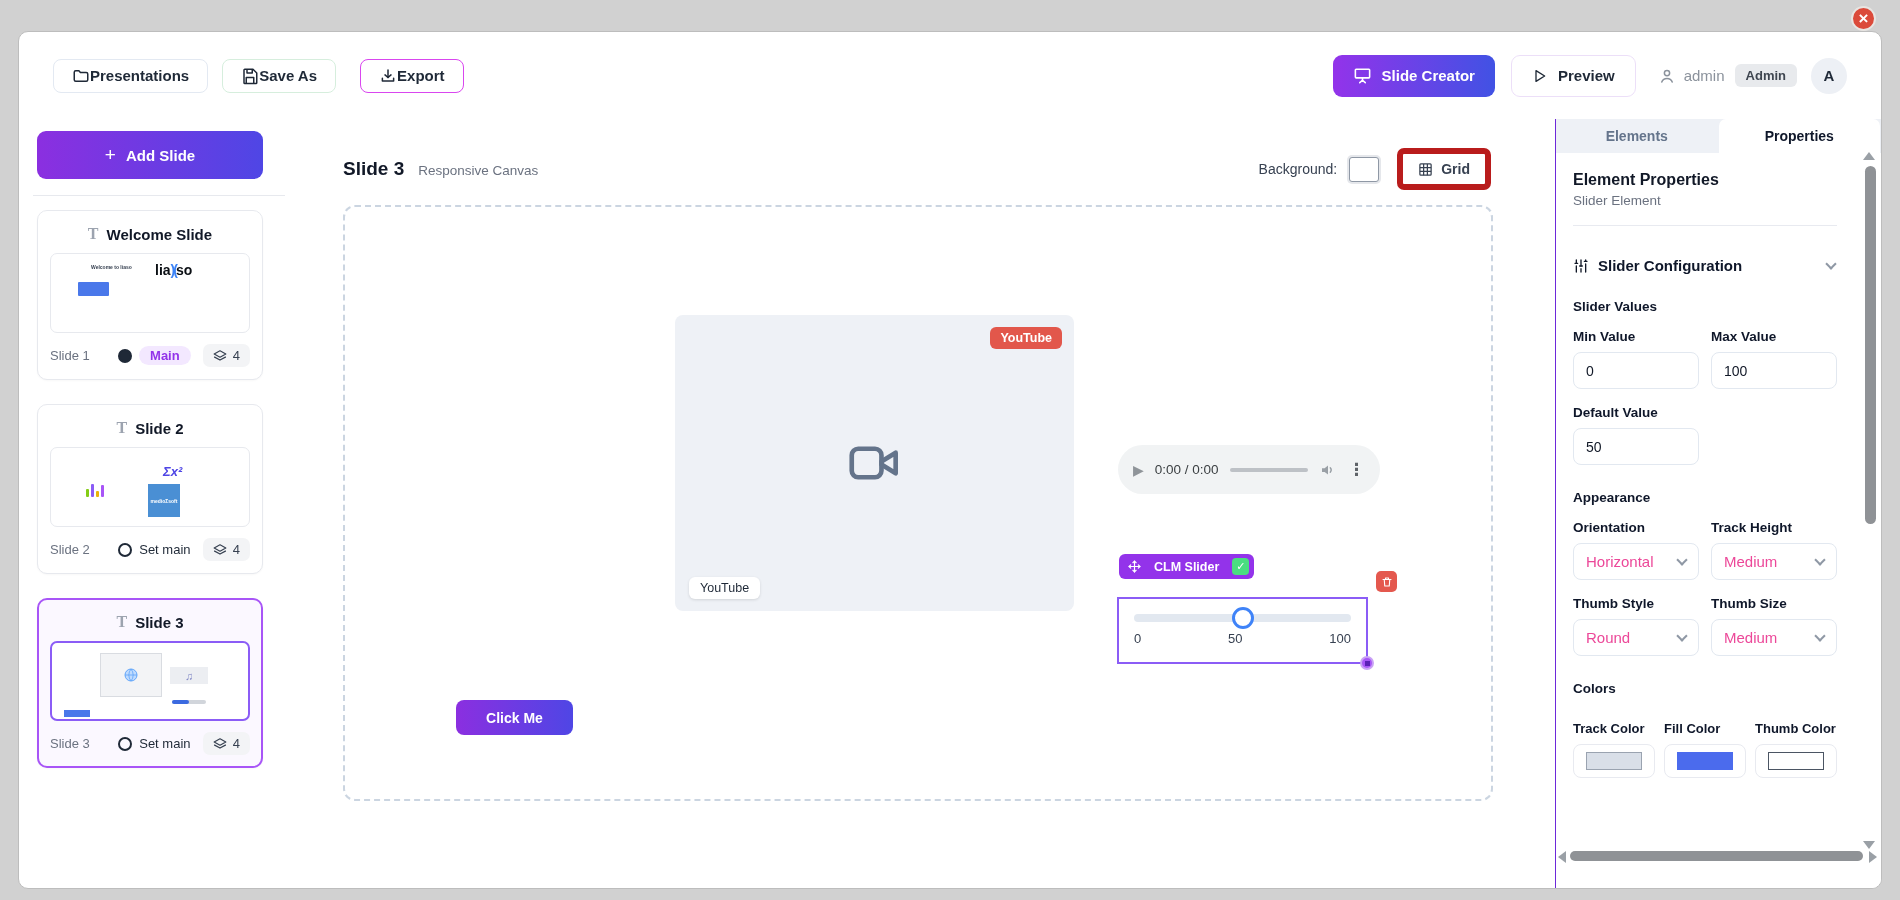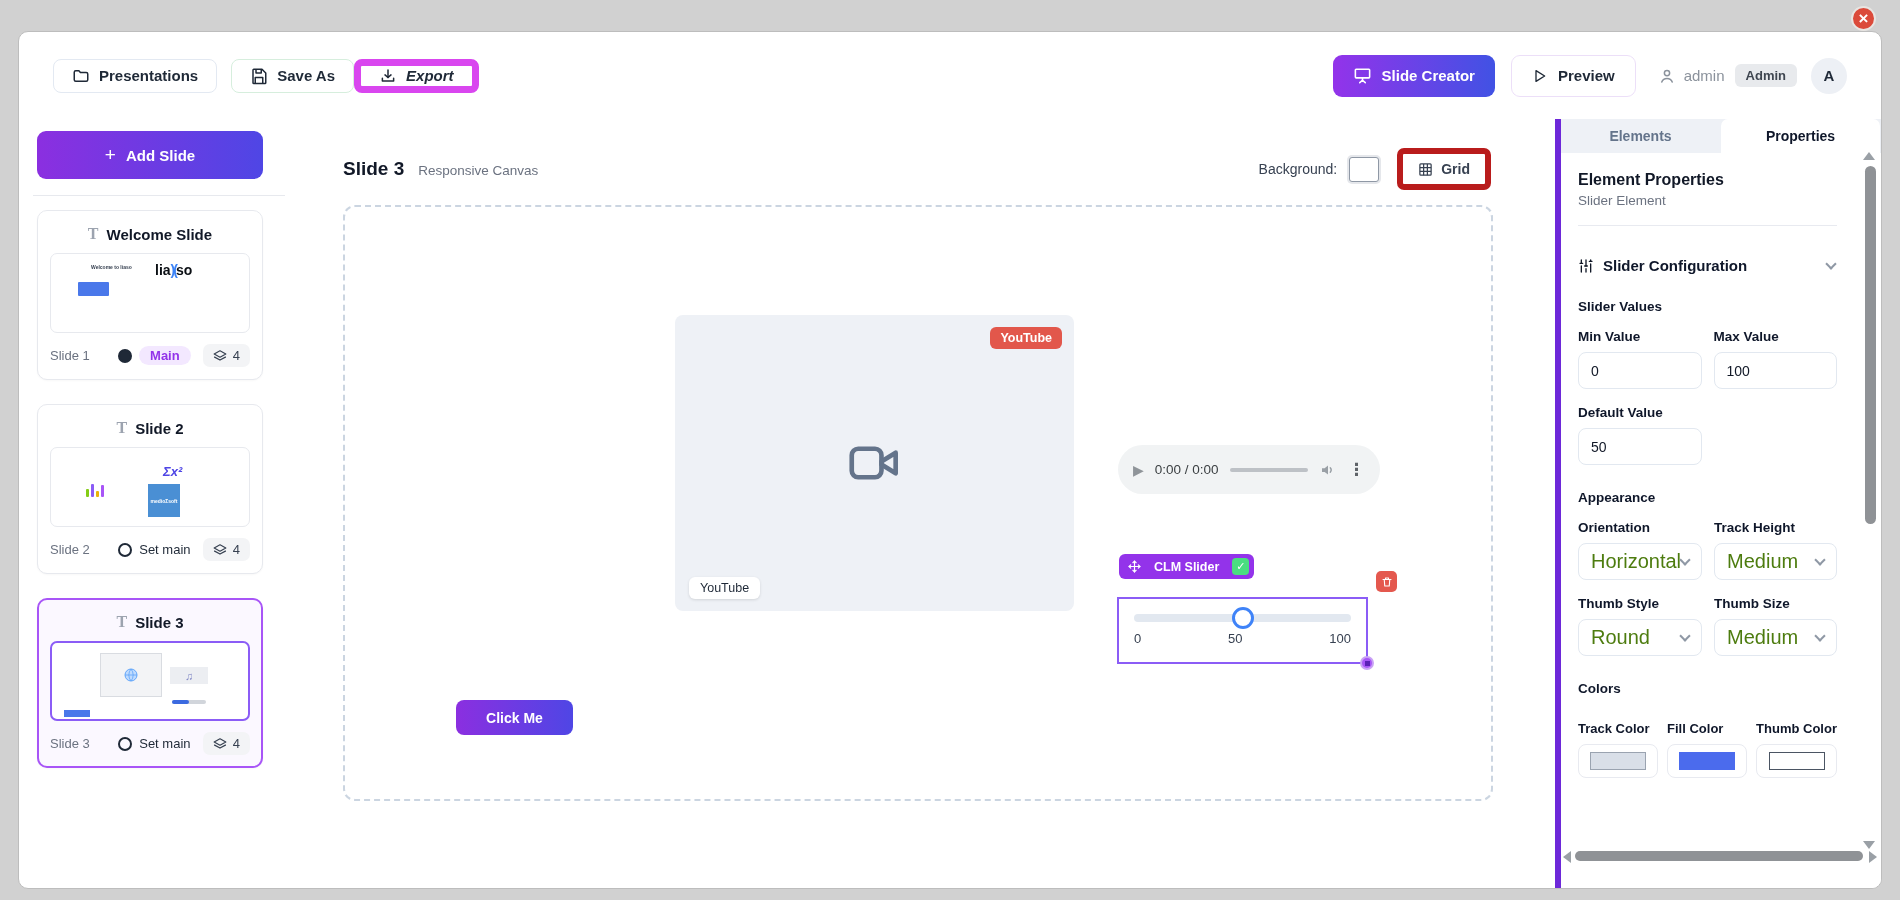--- a/index.html
+++ b/index.html
@@ -9,25 +9,25 @@
   .app-card { position:absolute; left:18px; top:31px; right:18px; bottom:11px;
     background:#ffffff; border:1px solid #bdbdbd; border-radius:10px; overflow:hidden;
     display:flex; flex-direction:column; }
 
   .close-btn { position:absolute; left:1851px; top:6px; width:25px; height:25px; border-radius:50%;
     background:#db4a3a; color:#fff; display:flex; align-items:center; justify-content:center;
     font-size:17px; font-weight:bold; z-index:50; border:2px solid #e8e5e2; line-height:1; }
 
   
   .header { height:87px; display:flex; align-items:center; padding:0 34px; flex:0 0 auto; }
-  .hbtn { display:inline-flex; align-items:center; gap:9px; height:34px; padding:0 18px;
+  .hbtn { display:inline-flex; align-items:center; height:34px; padding:0 18px;
     background:#fff; border-radius:8px; font-size:15px; font-weight:700; color:#1f2937; cursor:pointer; }
   .b-presentations { border:1px solid #e3e9f2; }
   .b-saveas { border:1px solid #d6eedd; margin-left:14px; }
-  .b-export { border:7px solid #d946ef; margin-left:0;font-style:italic; }
+  .b-export { border:1px solid #d946ef; margin-left:24px; }
   .hright { margin-left:auto; display:flex; align-items:center; }
   .slide-creator { display:inline-flex; align-items:center; gap:10px; height:42px; padding:0 20px;
     border-radius:9px; background:linear-gradient(90deg,#9333ea,#4152e4); color:#fff;
     font-size:15px; font-weight:700; }
   .preview { display:inline-flex; align-items:center; gap:10px; height:42px; padding:0 20px;
     border-radius:9px; background:#fff; border:1px solid #ecdff8; color:#1f2937;
     font-size:15px; font-weight:700; margin-left:16px; }
   .userbox { display:flex; align-items:center; gap:8px; margin-left:22px; color:#8b929c; font-size:15px; }
   .role-badge { background:#e8eaed; color:#3f4650; font-size:13px; font-weight:600;
     padding:4px 11px; border-radius:6px; margin-left:10px; }
@@ -129,41 +129,41 @@
   .sl-labels { display:flex; justify-content:space-between; font-size:13px; color:#374151; margin-top:9px; }
   .resize-handle { position:absolute; right:-8px; bottom:-8px; width:14px; height:14px; border-radius:50%;
     background:#a855f7; border:2px solid #c9a2f5; display:flex; align-items:center; justify-content:center; }
   .resize-handle i { display:block; width:5px; height:5px; background:#5b21b6; }
 
   .click-me { position:absolute; left:111px; top:493px; width:117px; height:35px; border-radius:8px;
     background:linear-gradient(90deg,#8b2fe0,#4f46e5); color:#fff; font-size:14px; font-weight:700;
     display:flex; align-items:center; justify-content:center; }
 
   
-  .panel { width:326px; flex:0 0 auto; border-left:6px solid #6d28d9; position:relative; background:#fff; }
+  .panel { width:326px; flex:0 0 auto; border-left:1px solid #6d28d9; position:relative; background:#fff; }
   .tabs { height:34px; background:#eef1f6; display:flex; }
   .tab { flex:1; display:flex; align-items:center; justify-content:center; font-size:14px;
     color:#64748b; font-weight:600; }
   .tab.active { background:#fff; color:#0f172a; font-weight:700; border-radius:7px 7px 0 0; margin:0 1px; }
   .panel-body { padding:18px 44px 0 17px; }
   .pp-title { font-size:16px; font-weight:700; color:#111827; }
   .pp-sub { font-size:13.5px; color:#6b7280; margin-top:4px; }
   .pp-div { border-top:1px solid #e8eaf0; margin:17px 0 0; }
   .section-head { display:flex; align-items:center; gap:9px; margin-top:31px; }
   .section-title { font-size:15px; font-weight:700; color:#0f172a; }
   .chev { width:8px; height:8px; border-right:2px solid #8f98a5; border-bottom:2px solid #8f98a5;
     transform:rotate(45deg); margin-top:-4px; }
   .section-head .chev { margin-left:auto; margin-right:2px; }
   .group-label { font-size:13.5px; font-weight:700; color:#0f172a; margin-top:25px; }
   .fgrid { display:grid; grid-template-columns:1fr 1fr; column-gap:12px; row-gap:16px; margin-top:15px; }
   .flabel { font-size:13.5px; font-weight:700; color:#0f172a; margin-bottom:8px; }
   .finput { width:100%; height:37px; border:1px solid #e2e8f0; border-radius:8px; padding:0 12px;
     font-size:14px; color:#111827; font-family:inherit; outline:none; background:#fff; }
   .fselect { height:37px; border:1px solid #e2e8f0; border-radius:8px; display:flex; align-items:center;
-    justify-content:space-between; padding:0 12px; font-size:20px; color:#4d7c0f; background:#fff; }
+    justify-content:space-between; padding:0 12px; font-size:15px; color:#ec4899; background:#fff; }
   .cgrid { display:grid; grid-template-columns:1fr 1fr 1fr; column-gap:9px; margin-top:25px; }
   .clabel { font-size:13px; font-weight:700; color:#0f172a; margin-bottom:8px; white-space:nowrap; }
   .cswatch { height:34px; border:1px solid #e8eaf0; border-radius:8px; display:flex; align-items:center;
     justify-content:center; background:#fff; }
   .cswatch > div { width:56px; height:18px; border:1px solid #9aa3b0; }
   .cswatch.noborder > div { border:none; }
   .cswatch.thumbc > div { border:1.5px solid #4b5563; }
 
   
   .v-arrow-up { position:absolute; right:6px; top:33px; width:0; height:0;

